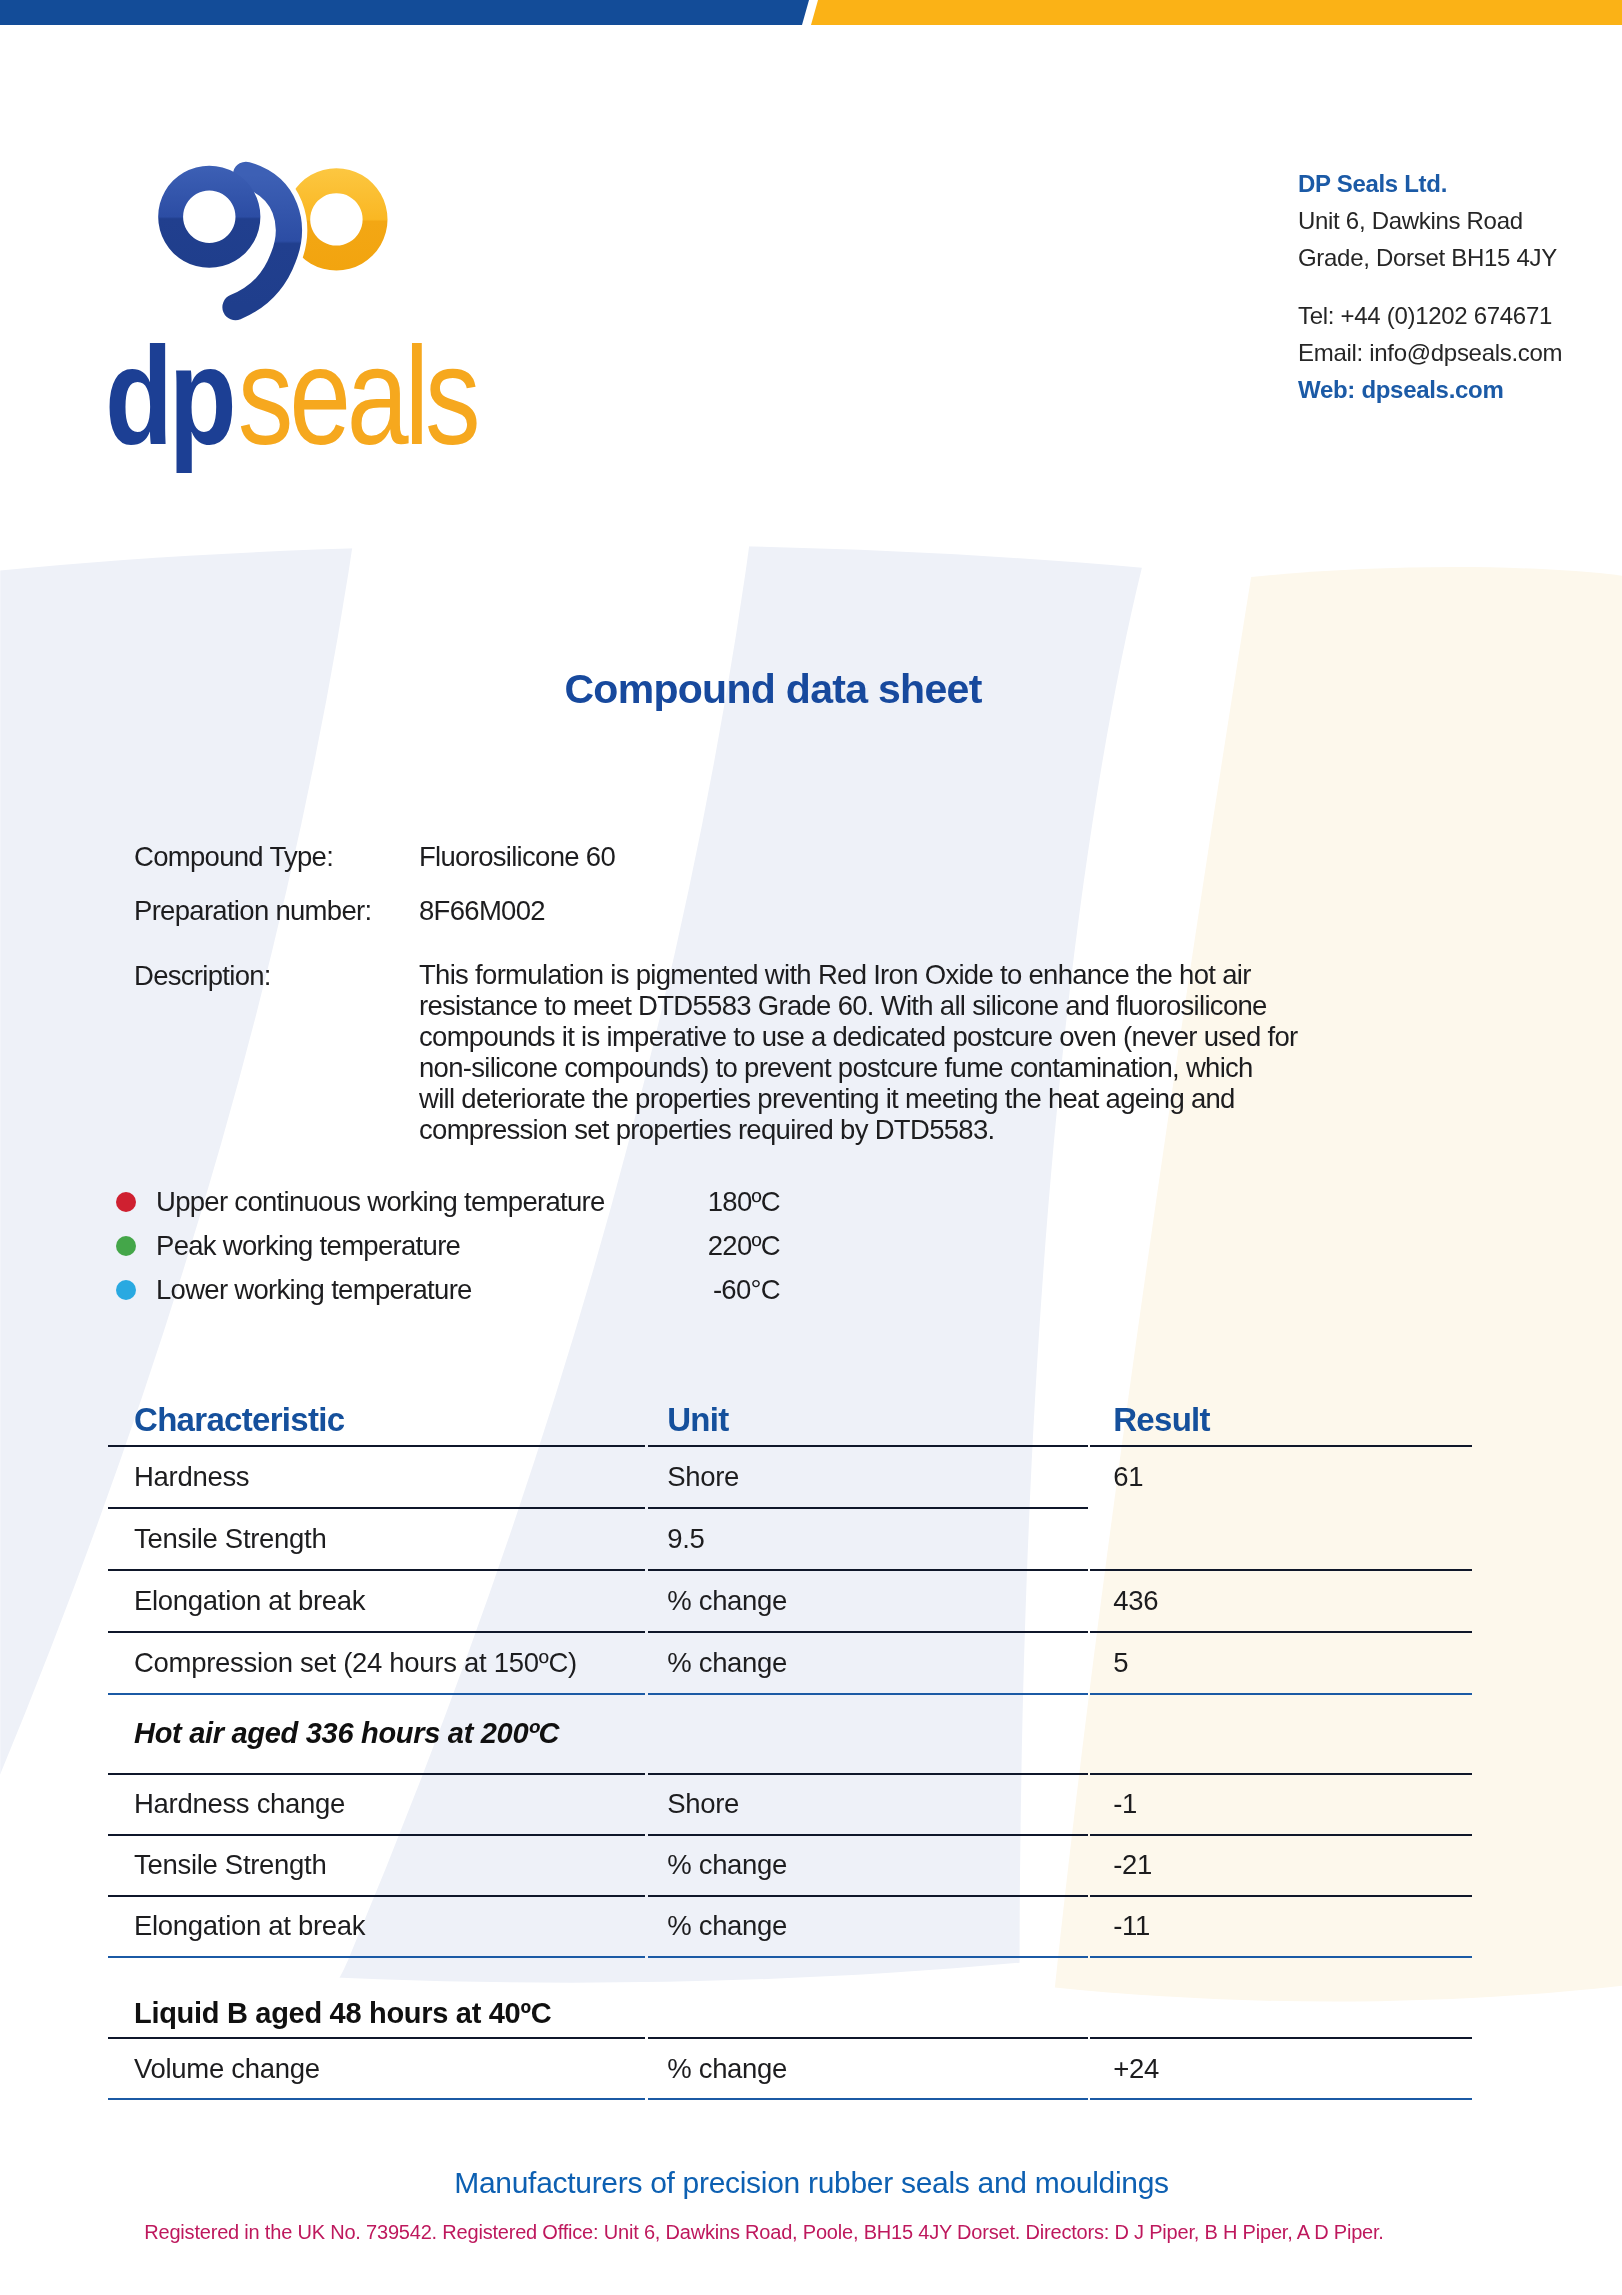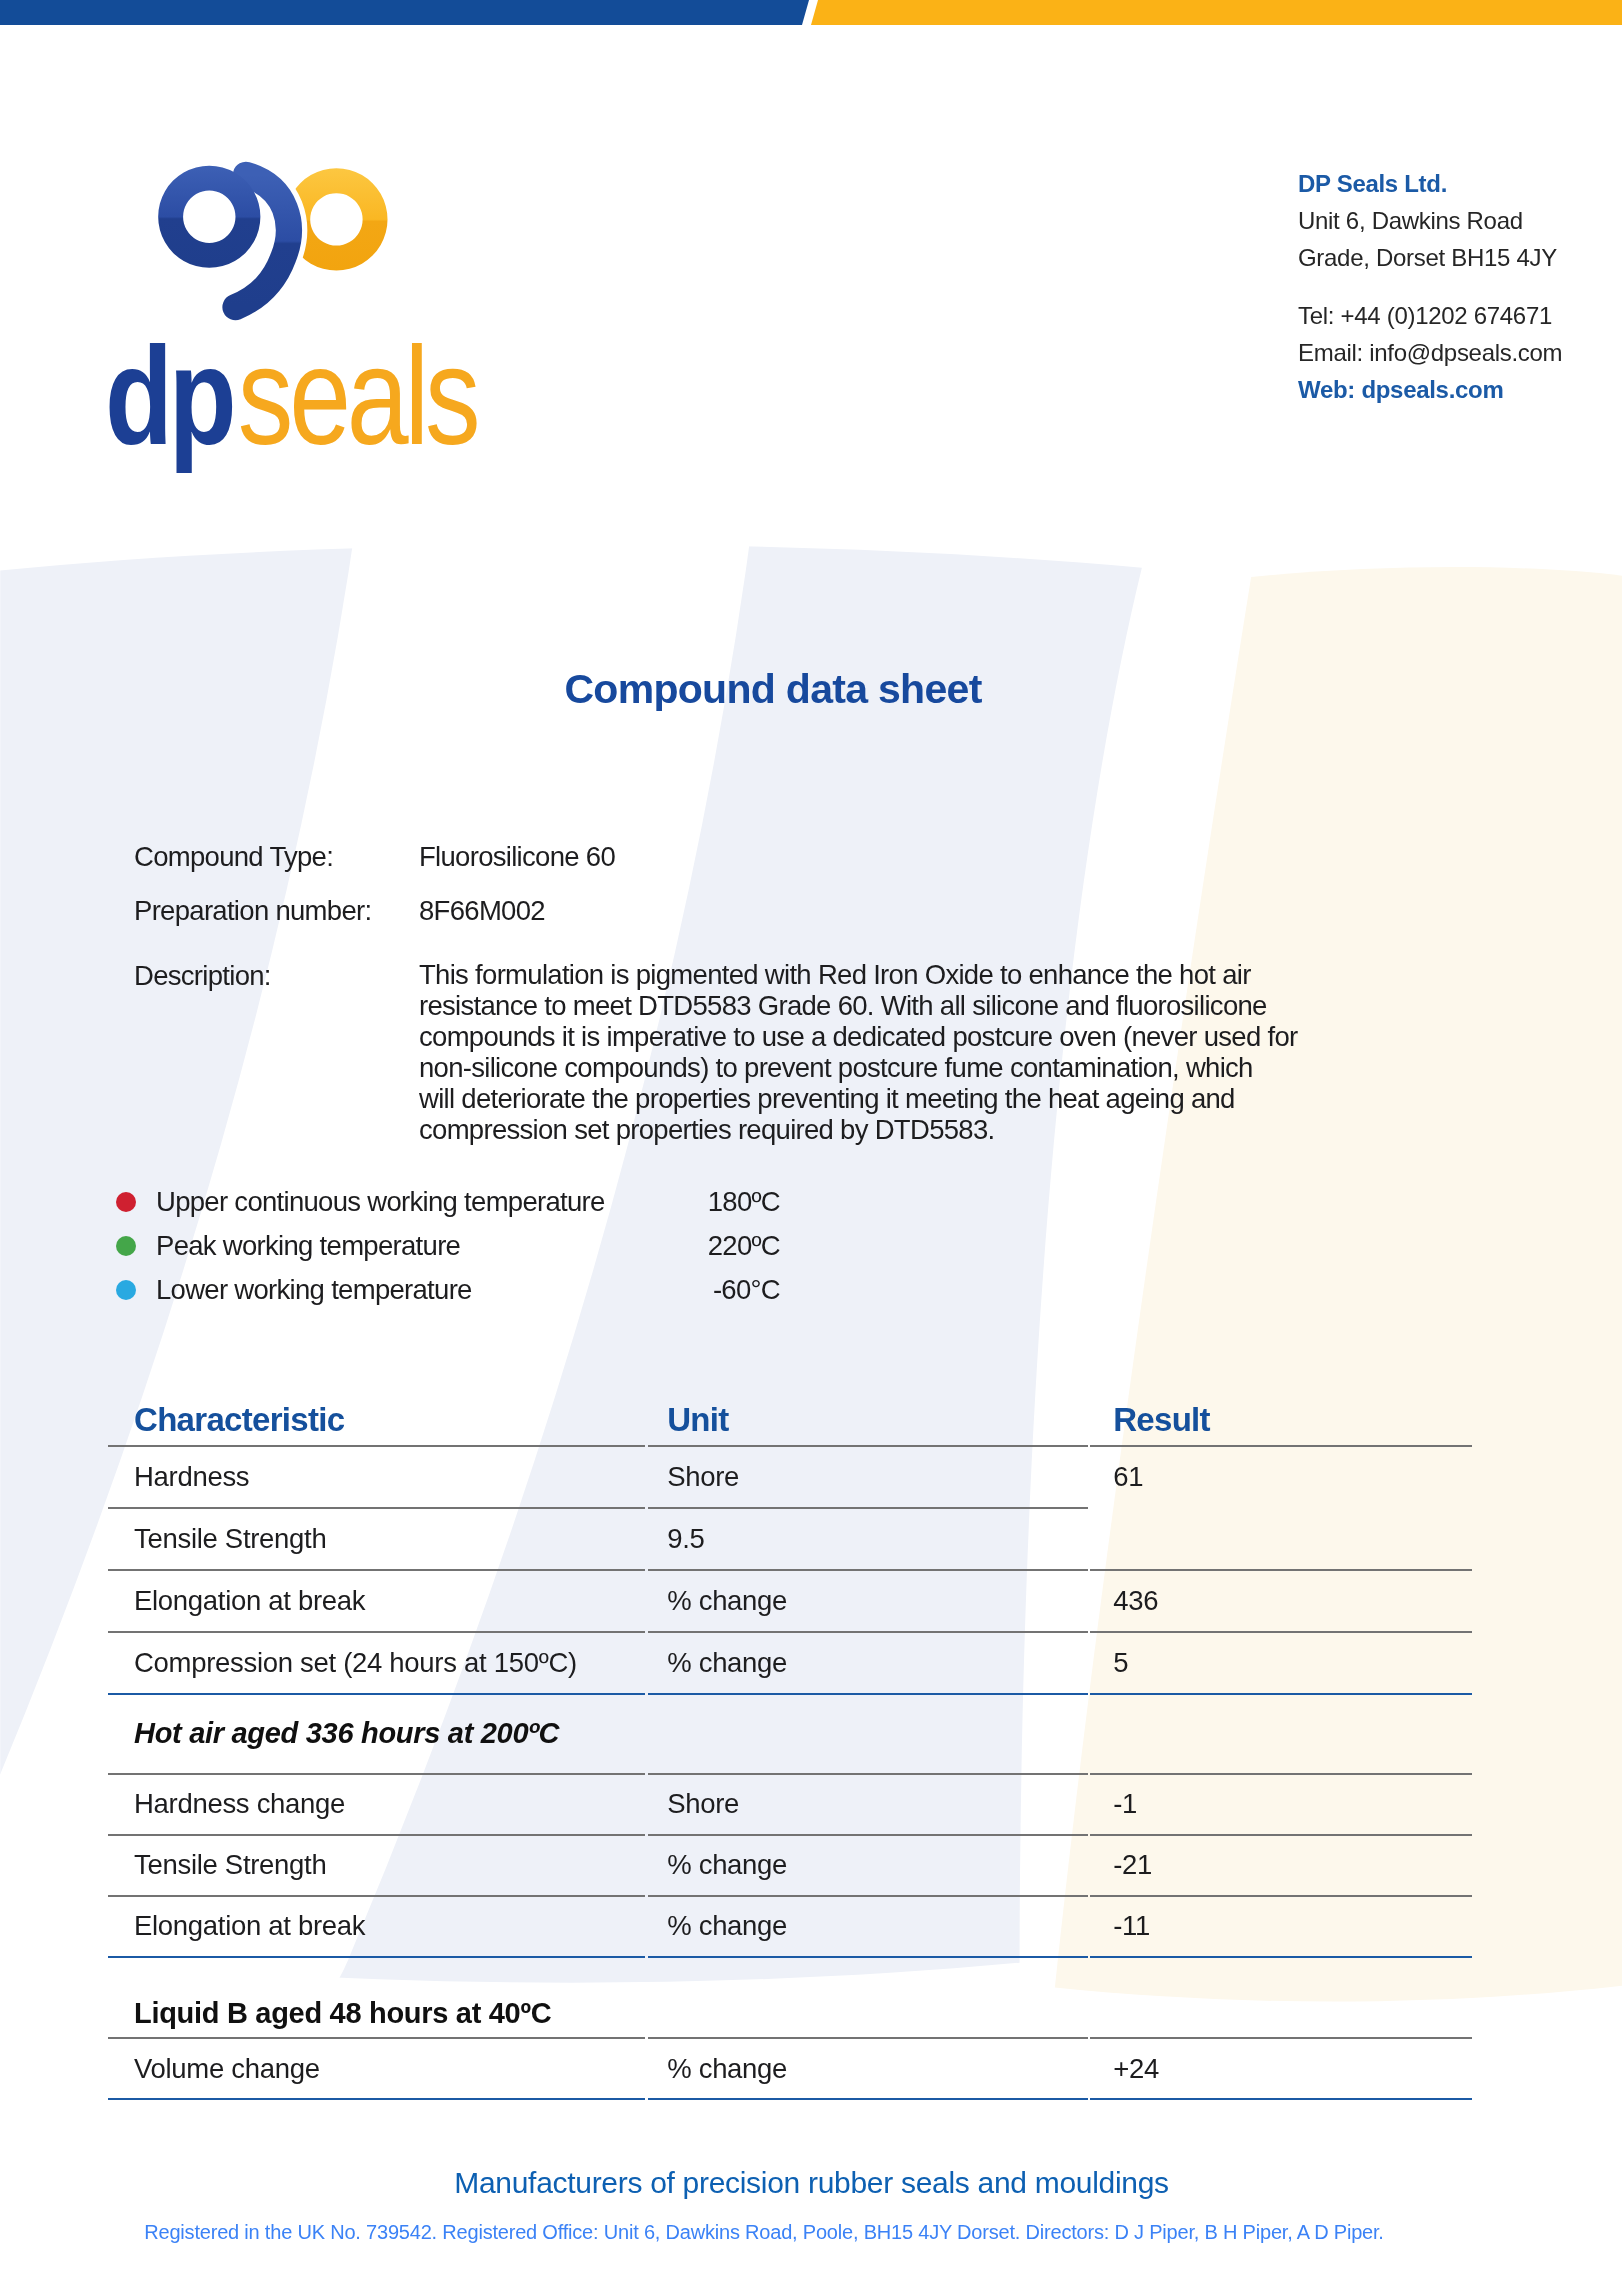--- a/index.html
+++ b/index.html
@@ -53,34 +53,34 @@
 
   
   .dtable { position:absolute; left:108px; top:1394px; width:1364px; }
   .t-row { display:grid; grid-template-columns:537px 440px 1fr; column-gap:2.6px; }
   .t-row > span { display:flex; align-items:center; }
   .t-row > span:nth-child(1){ padding-left:26px; }
   .t-row > span:nth-child(2){ padding-left:19.6px; }
   .t-row > span:nth-child(3){ padding-left:23px; }
   .t-head { height:51px; }
   .t-head > span { font-size:33px; font-weight:bold; color:#15509c; letter-spacing:-0.7px; }
-  .t-body-row > span { border-top:2px solid #737373; font-size:27.5px; letter-spacing:-0.3px; }
+  .t-body-row > span { border-top:2px solid #0f172a; font-size:27.5px; letter-spacing:-0.3px; }
   .t-body-row.h94 > span { height:60px; }
   .t-body-row.h93 > span { height:59px; }
   .t-endline > span { border-top:2px solid #1b5aa5; height:0; }
   .t-section-title { font-weight:bold; font-size:29px; color:#101010; line-height:37px;
     padding-left:26px; letter-spacing:-0.3px; }
   .t-section-title.hotair { margin:19.6px 0 21px 0;font-style:italic; }
   .t-section-title.liquid { margin:37px 0 5.9px 0; }
 
   
   .tagline { position:absolute; left:0; top:2166px; width:1623px; text-align:center;
     font-size:30px; color:#0d60b2; letter-spacing:-0.3px; }
   .legal { position:absolute; left:0; top:2221px; width:1528px; text-align:center;
-    font-size:20px; color:#3b82f6; letter-spacing:-0.2px; }
+    font-size:20px; color:#be185d; letter-spacing:-0.2px; }
 </style>
 </head>
 <body>
 
 <div class="page">
 
   <svg class="bg" viewBox="0 0 2480 3508" xmlns="http://www.w3.org/2000/svg" aria-hidden="true">
     <path fill="#eef1f8" d="M0,872 C 500,822 1200,818 1745,868 C 1640,1300 1560,2000 1558,3000 C 1000,3052 420,3032 0,2982 Z"></path>
     <path fill="#fdf8ec" d="M1912,882 C 2110,862 2330,862 2480,880 L 2480,3035 C 2150,3072 1850,3062 1612,3038 C 1690,2300 1848,1280 1912,882 Z"></path>
     <path fill="none" stroke="#ffffff" stroke-width="600" stroke-linecap="round" d="M872,600 Q 750,1700 255,2880"></path>

